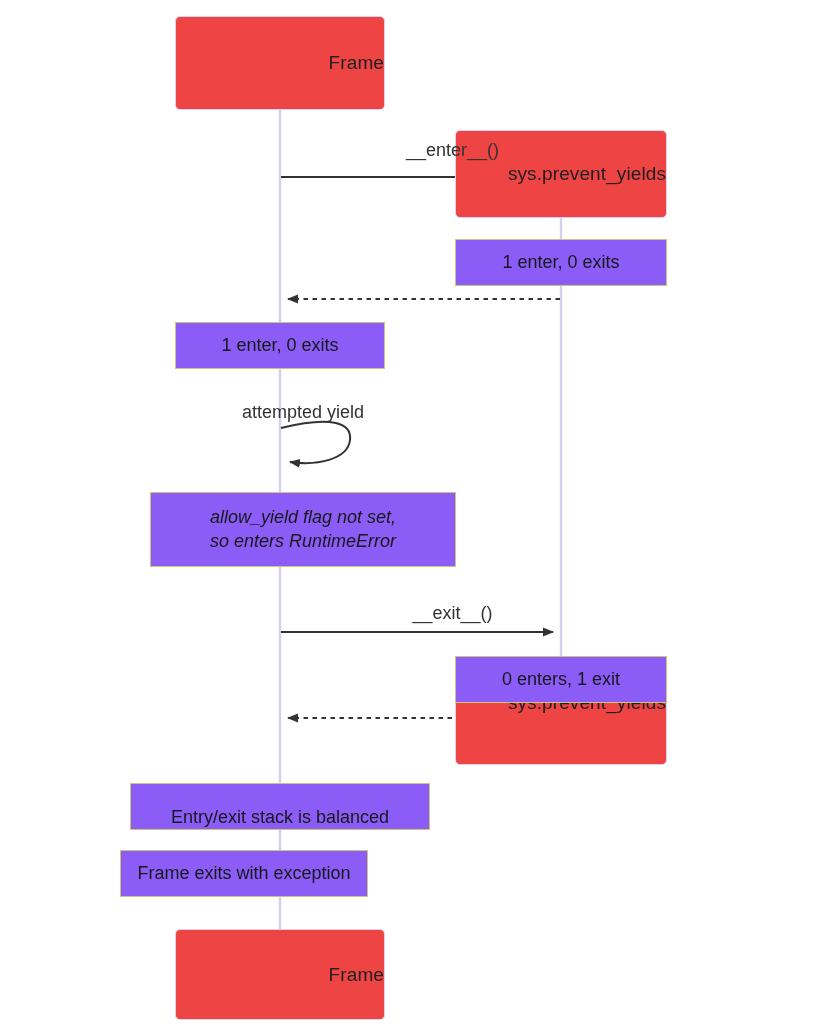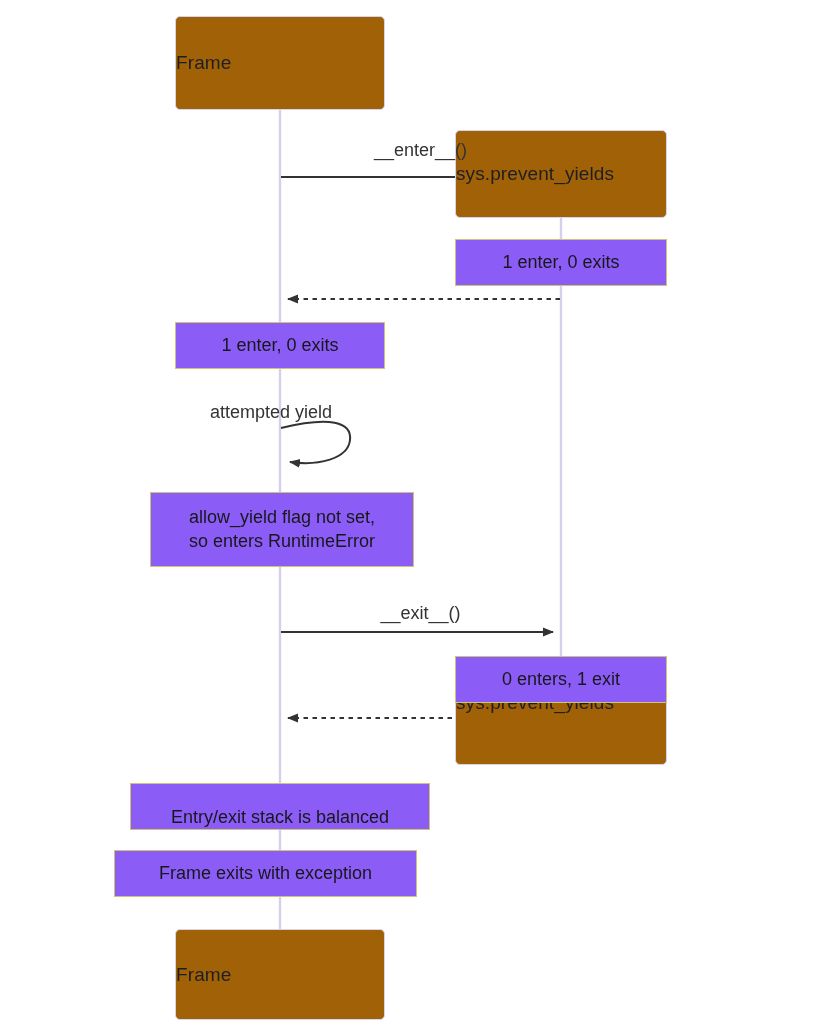--- a/index.html
+++ b/index.html
@@ -27,26 +27,26 @@
     position: absolute;
     left: 0;
     top: 0;
     width: 830px;
     height: 1035px;
   }
   
   .actor-box {
     position: absolute;
     box-sizing: border-box;
-    background: #a16207;
+    background: #ef4444;
     border: 1px solid #D7D2F0;
     border-radius: 5px;
     display: flex;
     align-items: center;
-    justify-content: flex-start;
+    justify-content: flex-end;
     color: #1f1f22;
     font-size: 19px;
     font-family: "Liberation Sans", sans-serif;
     letter-spacing: 0.1px;
     z-index: 3;
   }
   
   .note-box {
     position: absolute;
     box-sizing: border-box;
@@ -67,20 +67,21 @@
   }
   
   .msg-label {
     position: absolute;
     color: #333333;
     font-size: 18px;
     font-family: "Liberation Sans", sans-serif;
     white-space: nowrap;
     text-align: center;
     z-index: 4;
+    margin-left: 32px;
   }
 </style>
 </head>
 <body>
 
 <div id="diagram-root">
 
   <svg id="wire-layer" width="830" height="1035" viewBox="0 0 830 1035" xmlns="http://www.w3.org/2000/svg">
     <defs>
       <marker id="arrow-solid-right" markerWidth="12" markerHeight="12" refX="10" refY="5" orient="auto" markerUnits="userSpaceOnUse">
@@ -123,36 +124,36 @@
   </div>
 
   <div class="note-box" style="left:455px; top:239px; width:212px; height:47px;">
     <span>1 enter, 0 exits</span>
   </div>
 
   <div class="note-box" style="left:175px; top:322px; width:210px; height:47px;">
     <span>1 enter, 0 exits</span>
   </div>
 
-  <div class="note-box two-line" style="left:150px; top:492px; width:264px; height:75px;">
+  <div class="note-box two-line" style="left:150px; top:492px; width:306px; height:75px;font-style:italic;">
     <span>
       <span>allow_yield flag not set,</span><br>
       <span>so enters RuntimeError</span>
     </span>
   </div>
 
   <div class="note-box" style="left:455px; top:656px; width:212px; height:47px;text-align:center;">
     <span>0 enters, 1 exit</span>
   </div>
 
   <div class="note-box" style="left:130px; top:783px; width:300px; height:47px;align-items:flex-end;">
     <span>Entry/exit stack is balanced</span>
   </div>
 
-  <div class="note-box" style="left:114px; top:850px; width:303px; height:47px;">
+  <div class="note-box" style="left:120px; top:850px; width:248px; height:47px;">
     <span>Frame exits with exception</span>
   </div>
 
   <div class="msg-label" style="left:280px; top:140px; width:281px;">
     <span>__enter__()</span>
   </div>
 
   <div class="msg-label" style="left:210px; top:402px; text-align:left;">
     <span>attempted yield</span>
   </div>

